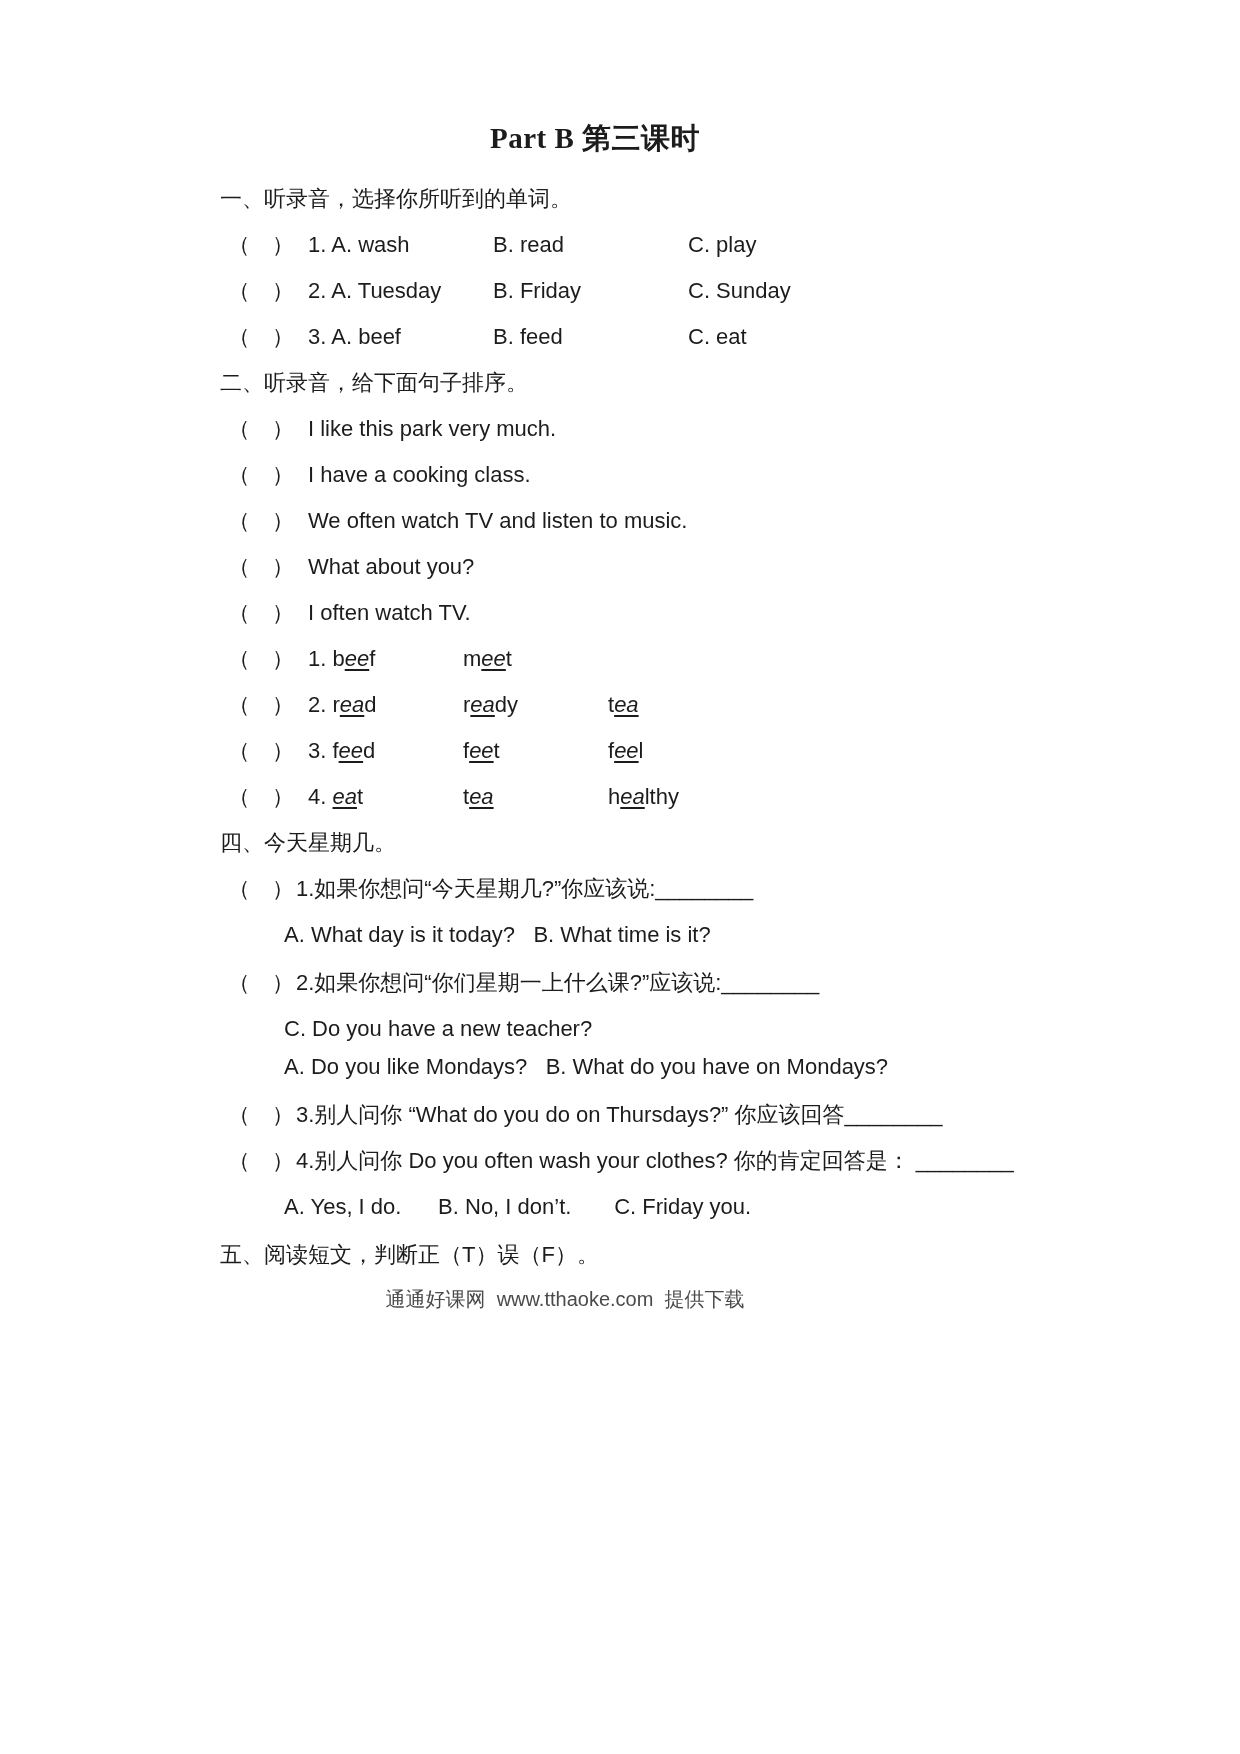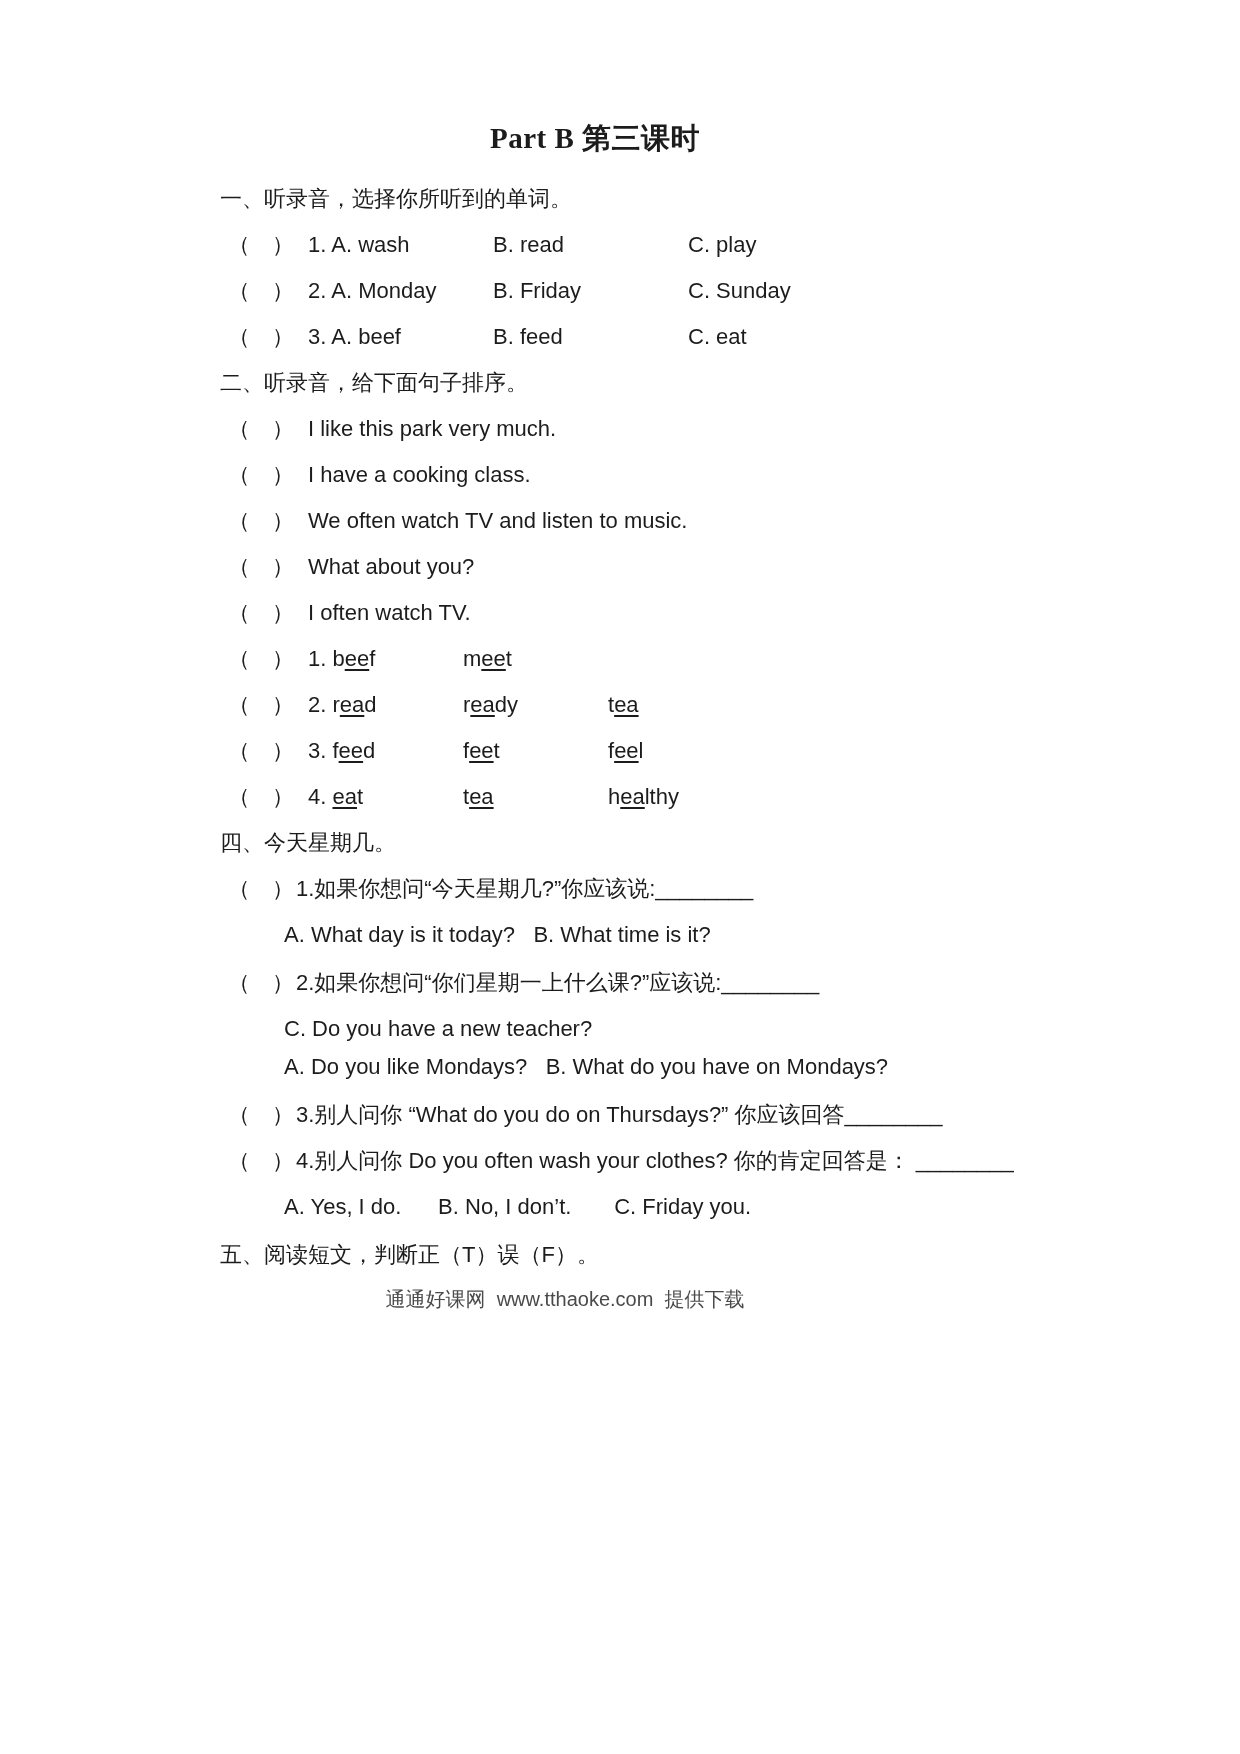--- a/index.html
+++ b/index.html
@@ -18,21 +18,21 @@
     letter-spacing:0.5px;
   }
   .heading { line-height:30px; margin-bottom:16px; }
   .row { line-height:30px; margin-bottom:16px; }
   .r1 { display:grid; grid-template-columns:80px 185px 195px 1fr; padding-left:8px; }
   .r2 { display:grid; grid-template-columns:80px 1fr; padding-left:8px; }
   .r3 { display:grid; grid-template-columns:80px 155px 145px 1fr; padding-left:8px; }
   .qrow { display:grid; grid-template-columns:68px 1fr; padding-left:8px; }
   .opt { line-height:30px; margin-left:64px; margin-bottom:8px; }
   .question .opt:last-child { margin-bottom:18px; }
-  .u { text-decoration:underline; text-underline-offset:3px; text-decoration-thickness:1.5px; }
+  .u { text-decoration:underline; text-underline-offset:3px; text-decoration-thickness:1.5px;font-style:italic; }
   [data-bind] { white-space:pre-wrap; }
   .footer {
     position:absolute; left:0; right:0; top:1482; text-align:center;
     font-size:20px; color:#4a4a4a; transform:translateX(-55px);
   }
 </style>
 </head>
 <body>
 
 <div class="page">
@@ -44,21 +44,21 @@
       <div class="heading" data-bind="section1.heading">一、听录音，选择你所听到的单词。</div>
 
       <div class="row r1">
         <span data-bind="marks.bracket">（　）</span>
         <span class="cell"><span data-bind="section1.rows.0.num">1.</span> <span data-bind="section1.rows.0.a">A. wash</span></span>
         <span data-bind="section1.rows.0.b">B. read</span>
         <span data-bind="section1.rows.0.c">C. play</span>
       </div>
       <div class="row r1">
         <span data-bind="marks.bracket">（　）</span>
-        <span class="cell"><span data-bind="section1.rows.1.num">2.</span> <span data-bind="section1.rows.1.a">A. Monday</span></span>
+        <span class="cell"><span data-bind="section1.rows.1.num">2.</span> <span data-bind="section1.rows.1.a">A. Tuesday</span></span>
         <span data-bind="section1.rows.1.b">B. Friday</span>
         <span data-bind="section1.rows.1.c">C. Sunday</span>
       </div>
       <div class="row r1">
         <span data-bind="marks.bracket">（　）</span>
         <span class="cell"><span data-bind="section1.rows.2.num">3.</span> <span data-bind="section1.rows.2.a">A. beef</span></span>
         <span data-bind="section1.rows.2.b">B. feed</span>
         <span data-bind="section1.rows.2.c">C. eat</span>
       </div>
     </div>

